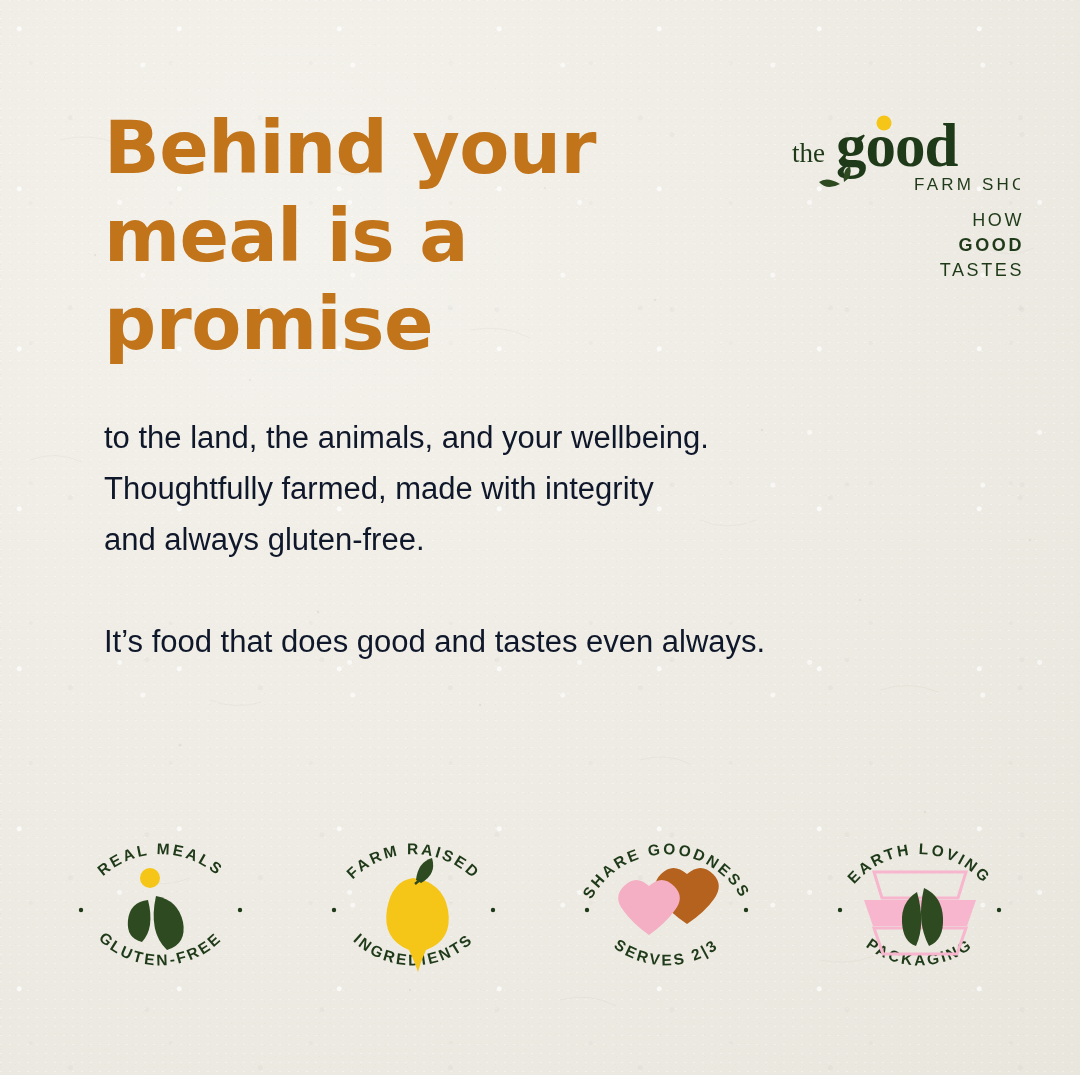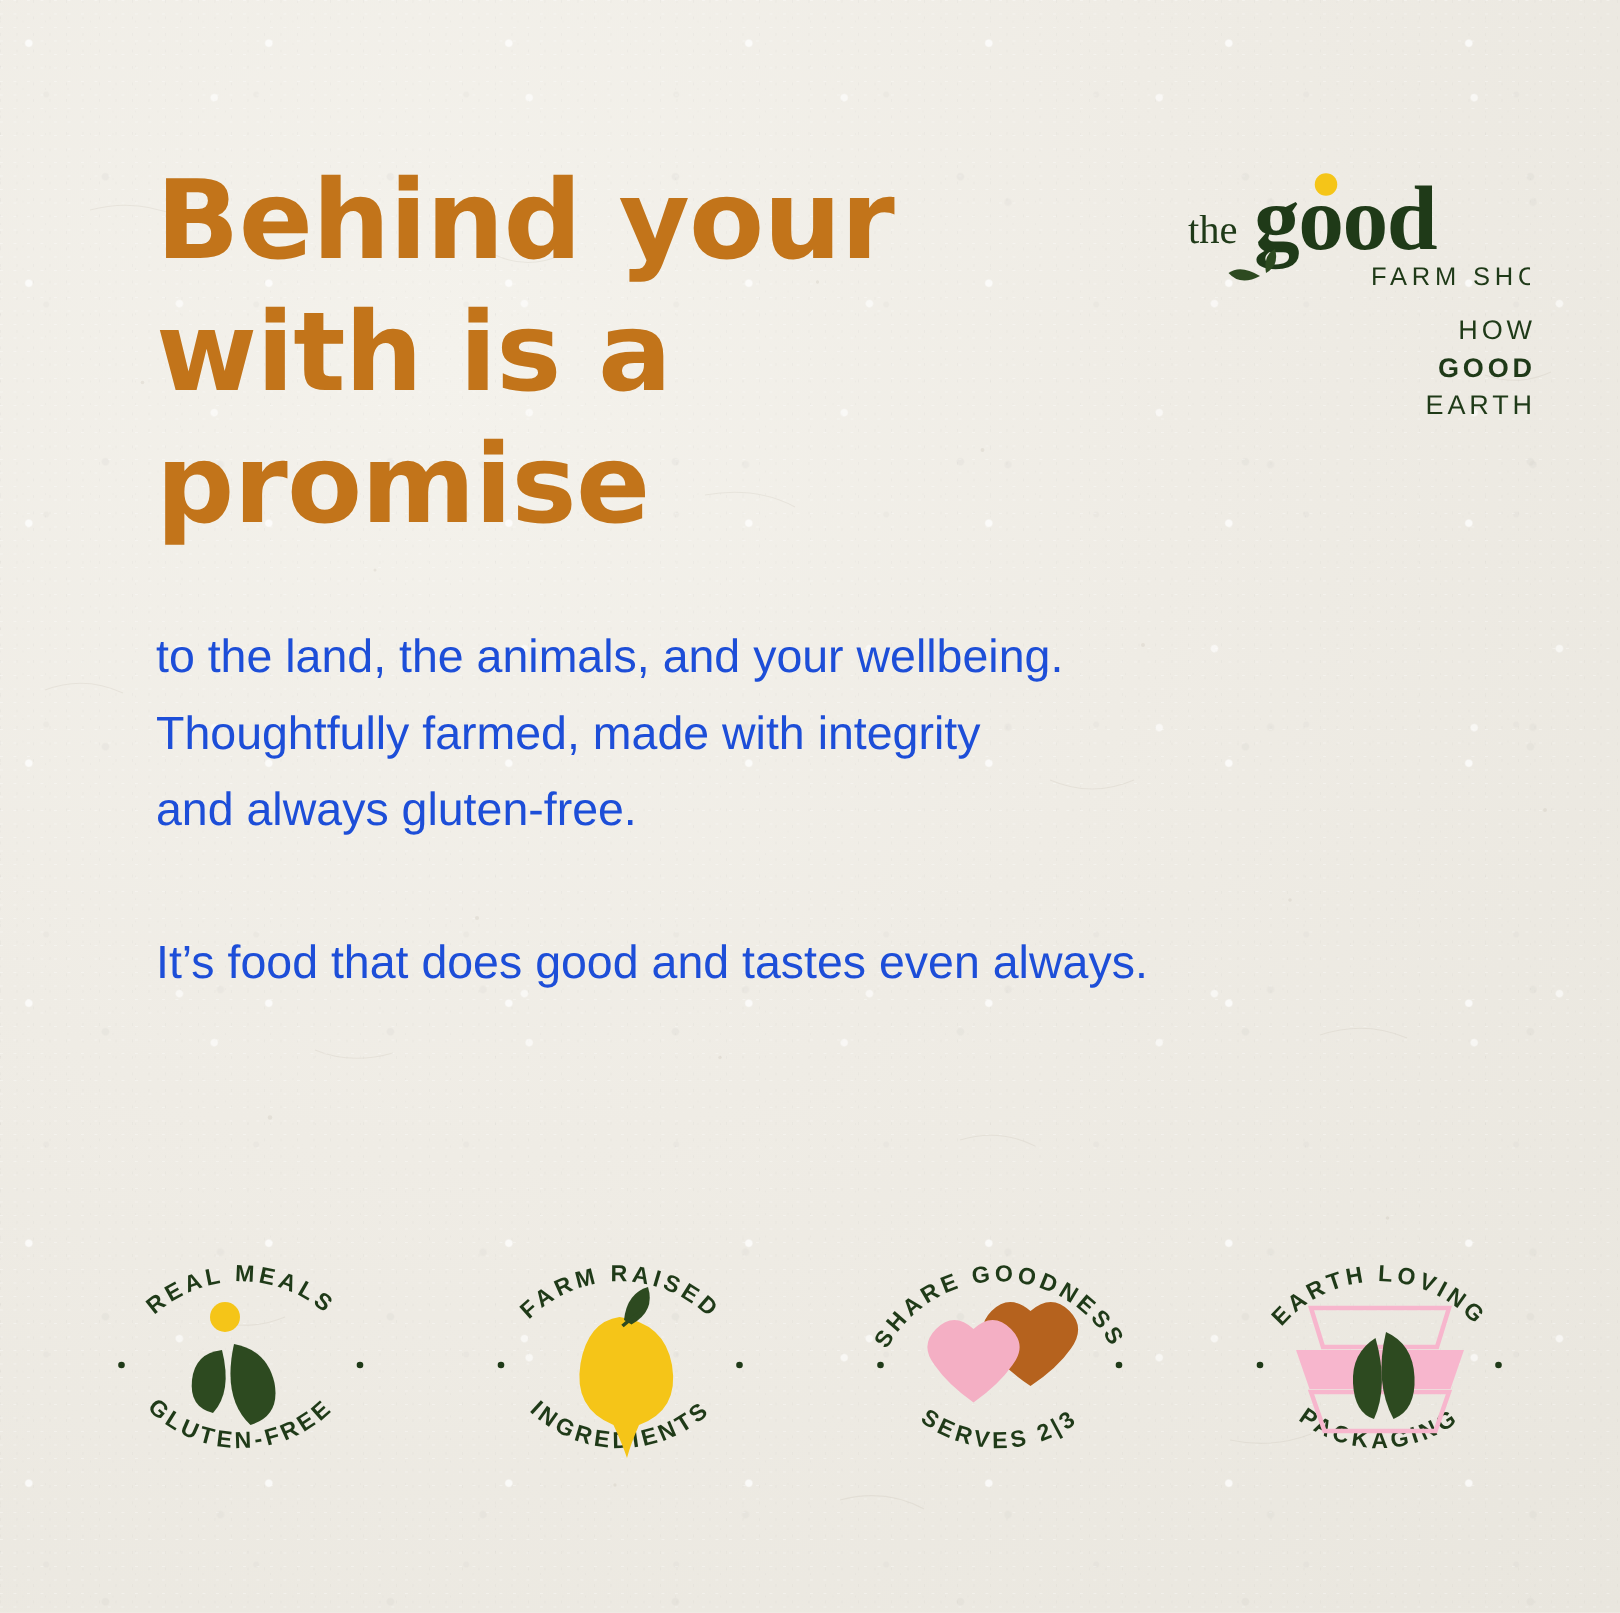--- a/index.html
+++ b/index.html
@@ -71,21 +71,21 @@
   }
   #logo-tagline .tl-bold { font-weight:700; }
 
   
   #body-copy {
     position:absolute; left:104px; top:412px;
     width:830px;
     font-family:"Liberation Sans", sans-serif;
     font-size:31px;
     line-height:51px;
-    color:#1d4ed8;
+    color:#0f172a;
   }
   #body-copy .para-2 { margin-top:51px; }
   #body-copy p { white-space:pre-line; }
 
   
   #badge-row {
     position:absolute; left:0; top:800px;
     width:1080px;
     display:flex;
     justify-content:center;
@@ -131,21 +131,21 @@
       <circle cx="655" cy="300" r="1.3"></circle>
     <circle cx="860" cy="600" r="1.2"></circle>
       <circle cx="250" cy="380" r="1.0"></circle>
     <circle cx="1030" cy="540" r="1.3"></circle>
       <circle cx="480" cy="705" r="1.2"></circle>
   </g>
 </svg>
 
 <h1 id="headline">
   <span class="hl-line">Behind your</span>
-  <span class="hl-line">with is a</span>
+  <span class="hl-line">meal is a</span>
   <span class="hl-line">promise</span>
 </h1>
 
 <div id="logo-block">
   <div id="logo-wordmark">
     <svg id="logo-svg" width="232" height="86" viewBox="0 0 232 86" aria-hidden="true">
 
       <text id="logo-the" x="4" y="52" font-family="&quot;Liberation Serif&quot;, serif" font-size="27" font-style="normal" fill="#1f3a18">the</text>
 
       <text id="logo-good" x="48" y="56" font-family="&quot;Liberation Serif&quot;, serif" font-size="61" font-weight="700" fill="#1f3a18" letter-spacing="-1">good</text>
@@ -157,21 +157,21 @@
         <path d="M56 72 q-2 -12 6 -16 q3 11 -6 16 z"></path>
       </g>
 
       <text id="logo-farmshop" x="126" y="80" font-family="&quot;Liberation Sans&quot;, sans-serif" font-size="17" letter-spacing="3.2" fill="#1f3a18">FARM SHOP</text>
     </svg>
   </div>
 
   <div id="logo-tagline">
     <div>HOW</div>
     <div class="tl-bold">GOOD</div>
-    <div>EARTH</div>
+    <div>TASTES</div>
   </div>
 </div>
 
 <div id="body-copy">
   <p class="para-1">to the land, the animals, and your wellbeing.
 Thoughtfully farmed, made with integrity
 and always gluten-free.</p>
   <p class="para-2">It’s food that does good and tastes even always.</p>
 </div>
 

